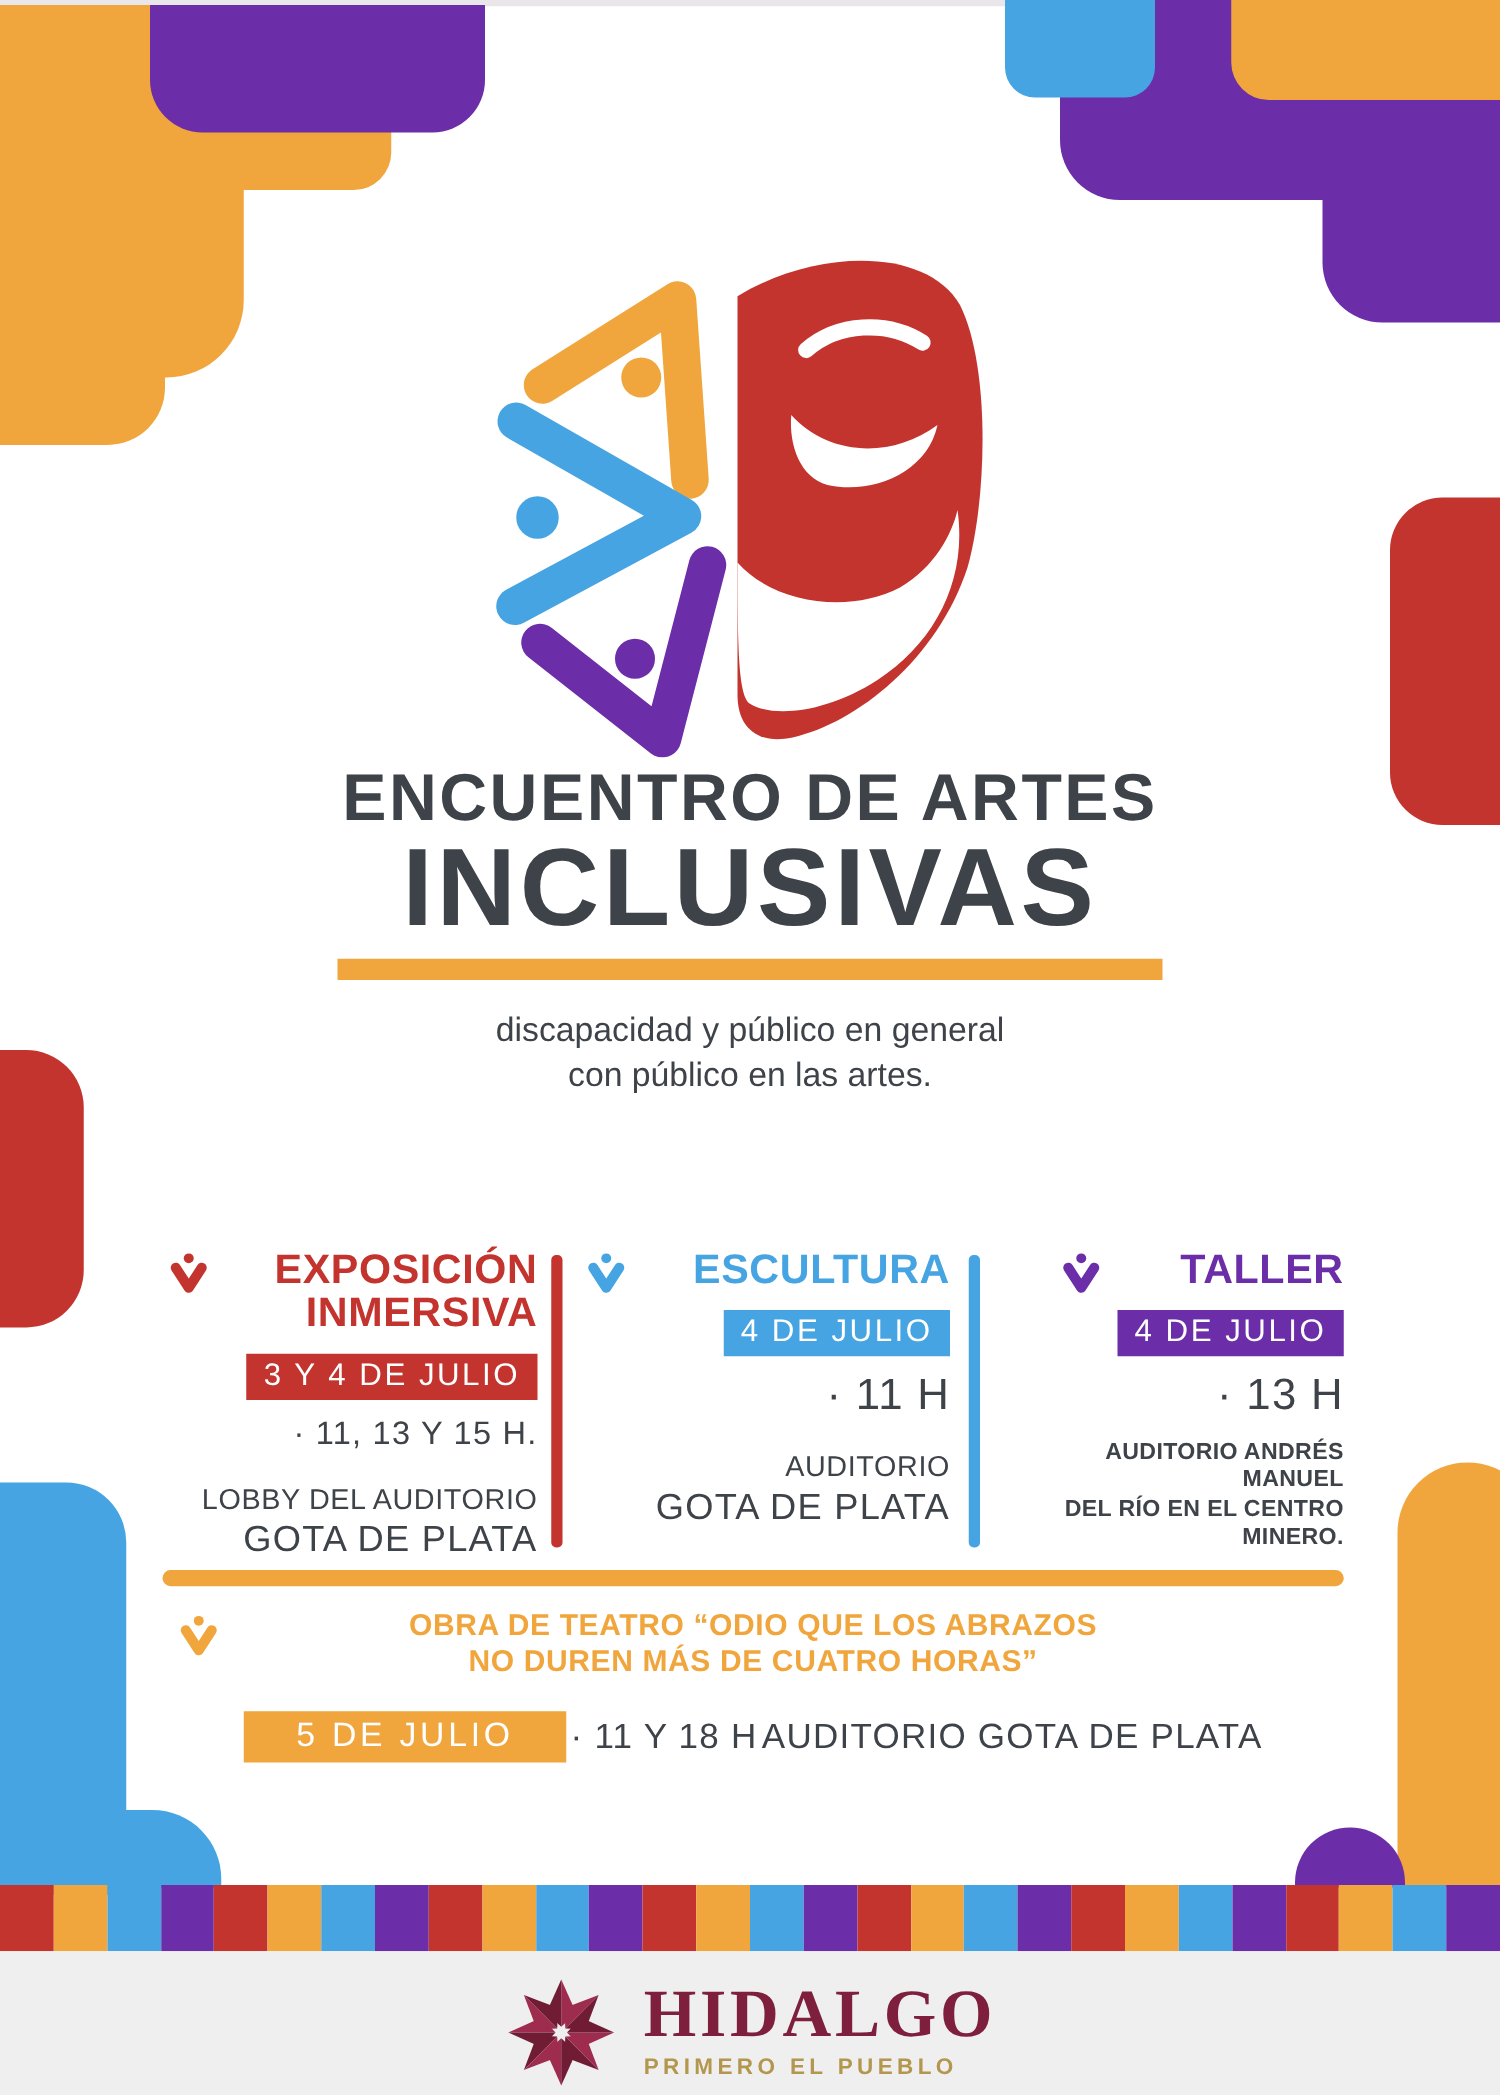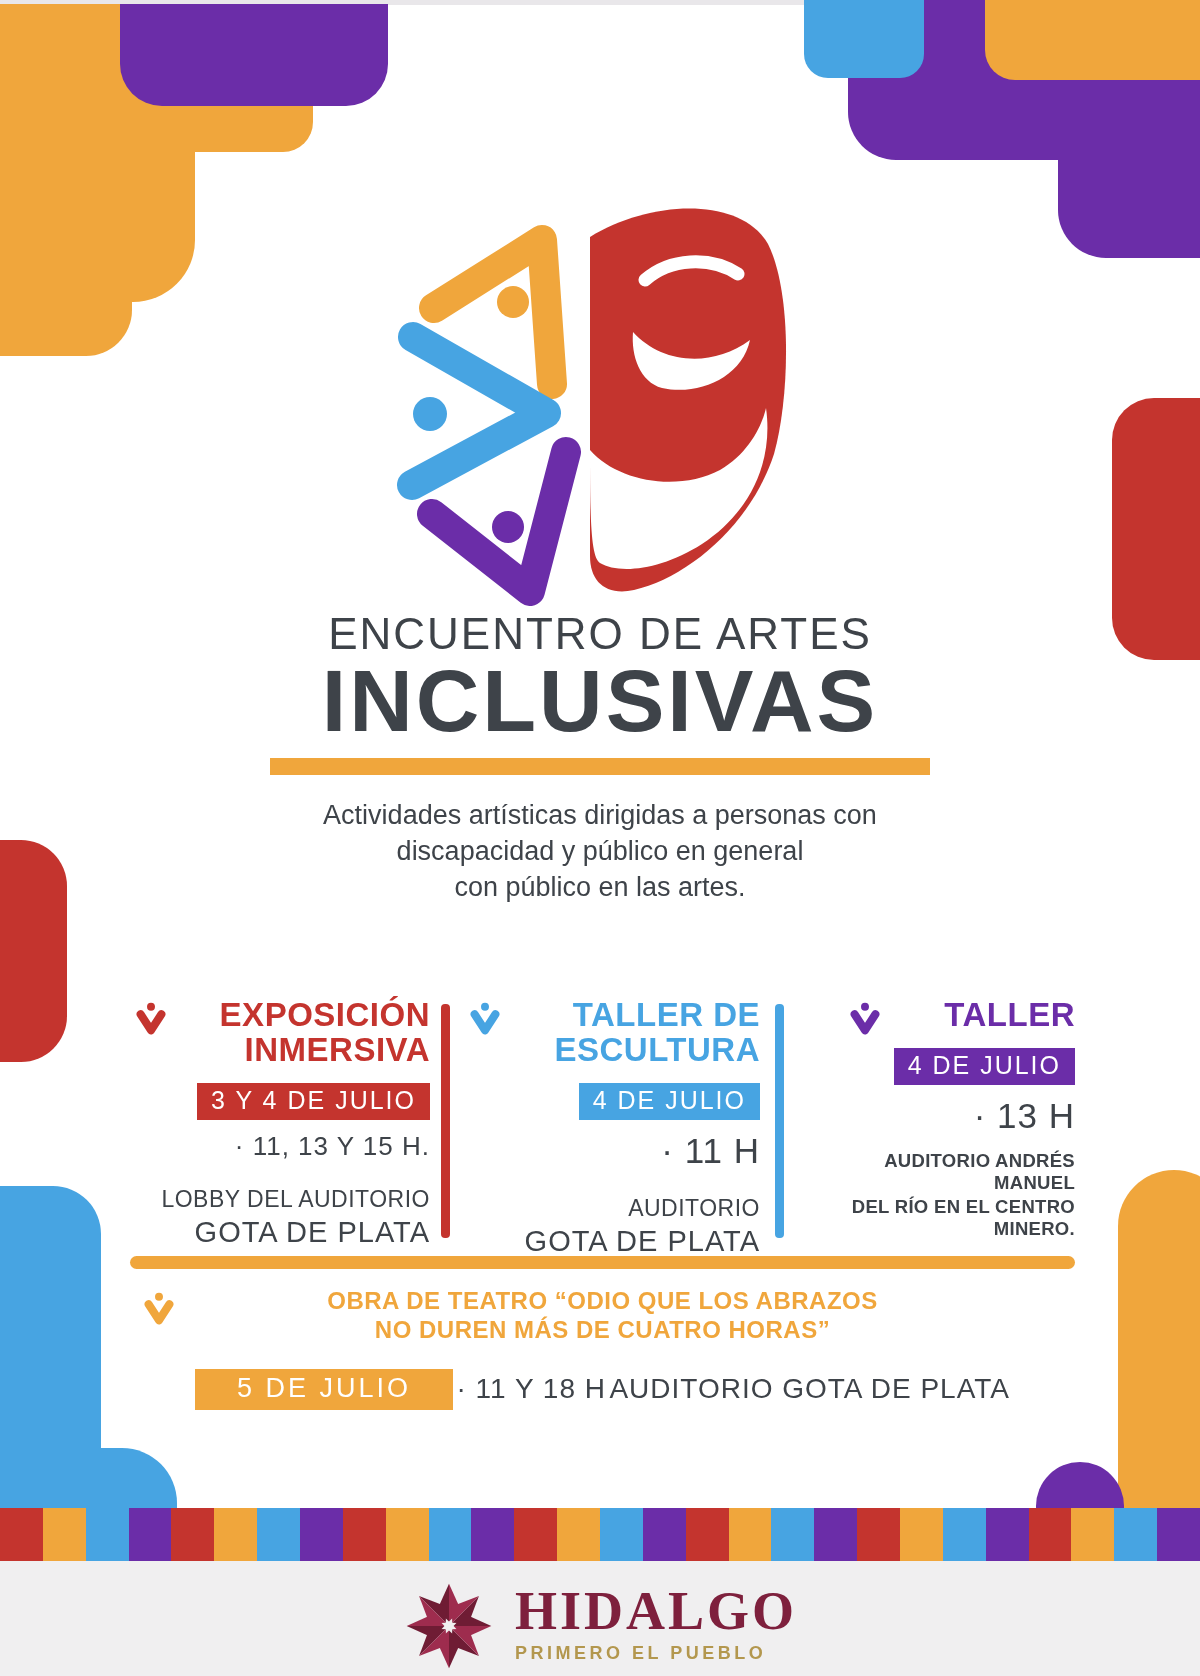--- a/index.html
+++ b/index.html
@@ -23,21 +23,21 @@
   .r-red-rect{left:1112px;top:398px;width:110px;height:262px;background:var(--red);border-radius:42px 0 0 42px;}
   .l-red-rect{left:-58px;top:840px;width:125px;height:222px;background:var(--red);border-radius:46px;}
   .l-blue-a{left:-45px;top:1186px;width:146px;height:330px;background:var(--blue);border-radius:0 48px 0 0;}
   .l-blue-b{left:-45px;top:1448px;width:222px;height:62px;background:var(--blue);border-radius:0 55px 0 0;}
   .r-orange-pill{left:1118px;top:1170px;width:112px;height:340px;background:var(--orange);border-radius:56px 56px 0 0;}
   .br-purple-dome{left:1036px;top:1462px;width:88px;height:48px;background:var(--purple);border-radius:44px 44px 0 0;}
   
   .mask-logo{left:350px;top:182px;z-index:1;}
   
   .header{left:0;top:612px;width:1200px;text-align:center;z-index:1;color:var(--dark);}
-  .title-1{font-size:44px;font-weight:400;letter-spacing:2px;line-height:1.0;}
+  .title-1{font-size:53px;font-weight:700;letter-spacing:2px;line-height:1.0;}
   .title-2{font-size:88px;font-weight:900;letter-spacing:3px;line-height:0.97;margin-top:2px;}
   .title-underline{width:660px;height:17px;background:var(--orange);margin:15px auto 0;}
   .subtitle{margin-top:23px;font-size:27px;line-height:1.33;color:var(--dark);}
   
   .events{left:130px;top:998px;width:945px;height:250px;z-index:1;}
   .event-col{position:absolute;top:0;display:flex;flex-direction:column;align-items:flex-end;}
   .col-1{left:0;width:300px;}
   .col-2{left:340px;width:290px;}
   .col-3{left:668px;width:277px;}
   .event-head{position:relative;width:100%;}
@@ -121,21 +121,20 @@
       <path d="M295,98 C320,76 360,74 388,92" fill="none" stroke="#ffffff" stroke-width="13" stroke-linecap="round"></path>
       <path d="M283,150 C312,182 362,186 400,158 C392,196 348,214 312,206 C290,200 281,174 283,150 Z" fill="#ffffff"></path>
     </g>
   </svg>
 
   <div class="layer header">
     <div class="title-1">ENCUENTRO DE ARTES</div>
     <div class="title-2">INCLUSIVAS</div>
     <div class="title-underline"></div>
     <div class="subtitle">
-      <div>Actividades artísticas dirigidas a personas con</div>
       <div>discapacidad y público en general</div>
       <div>con público en las artes.</div>
     </div>
   </div>
 
   <div class="layer events">
 
     <div class="event-col col-1" style="--accent: #c4342e;">
       <div class="event-head">
         <svg class="event-icon" width="34" height="34" viewBox="0 0 36 36">
@@ -157,21 +156,20 @@
 
     <div class="divider divider-1" style="--accent: #c4342e;"></div>
 
     <div class="event-col col-2" style="--accent: #47a4e2;">
       <div class="event-head">
         <svg class="event-icon" width="34" height="34" viewBox="0 0 36 36">
           <circle cx="18" cy="6" r="4.2" fill="currentColor"></circle>
           <path d="M7,14 L18,31 L29,14" fill="none" stroke="currentColor" stroke-width="8.5" stroke-linecap="round" stroke-linejoin="round"></path>
         </svg>
         <div class="event-title">
-          <div>TALLER DE</div>
           <div>ESCULTURA</div>
         </div>
       </div>
       <div class="event-badge">4 DE JULIO</div>
       <div class="event-time lg">· 11 H</div>
       <div class="event-venue">
         <div class="venue-l1">AUDITORIO</div>
         <div class="venue-l2">GOTA DE PLATA</div>
       </div>
     </div>

